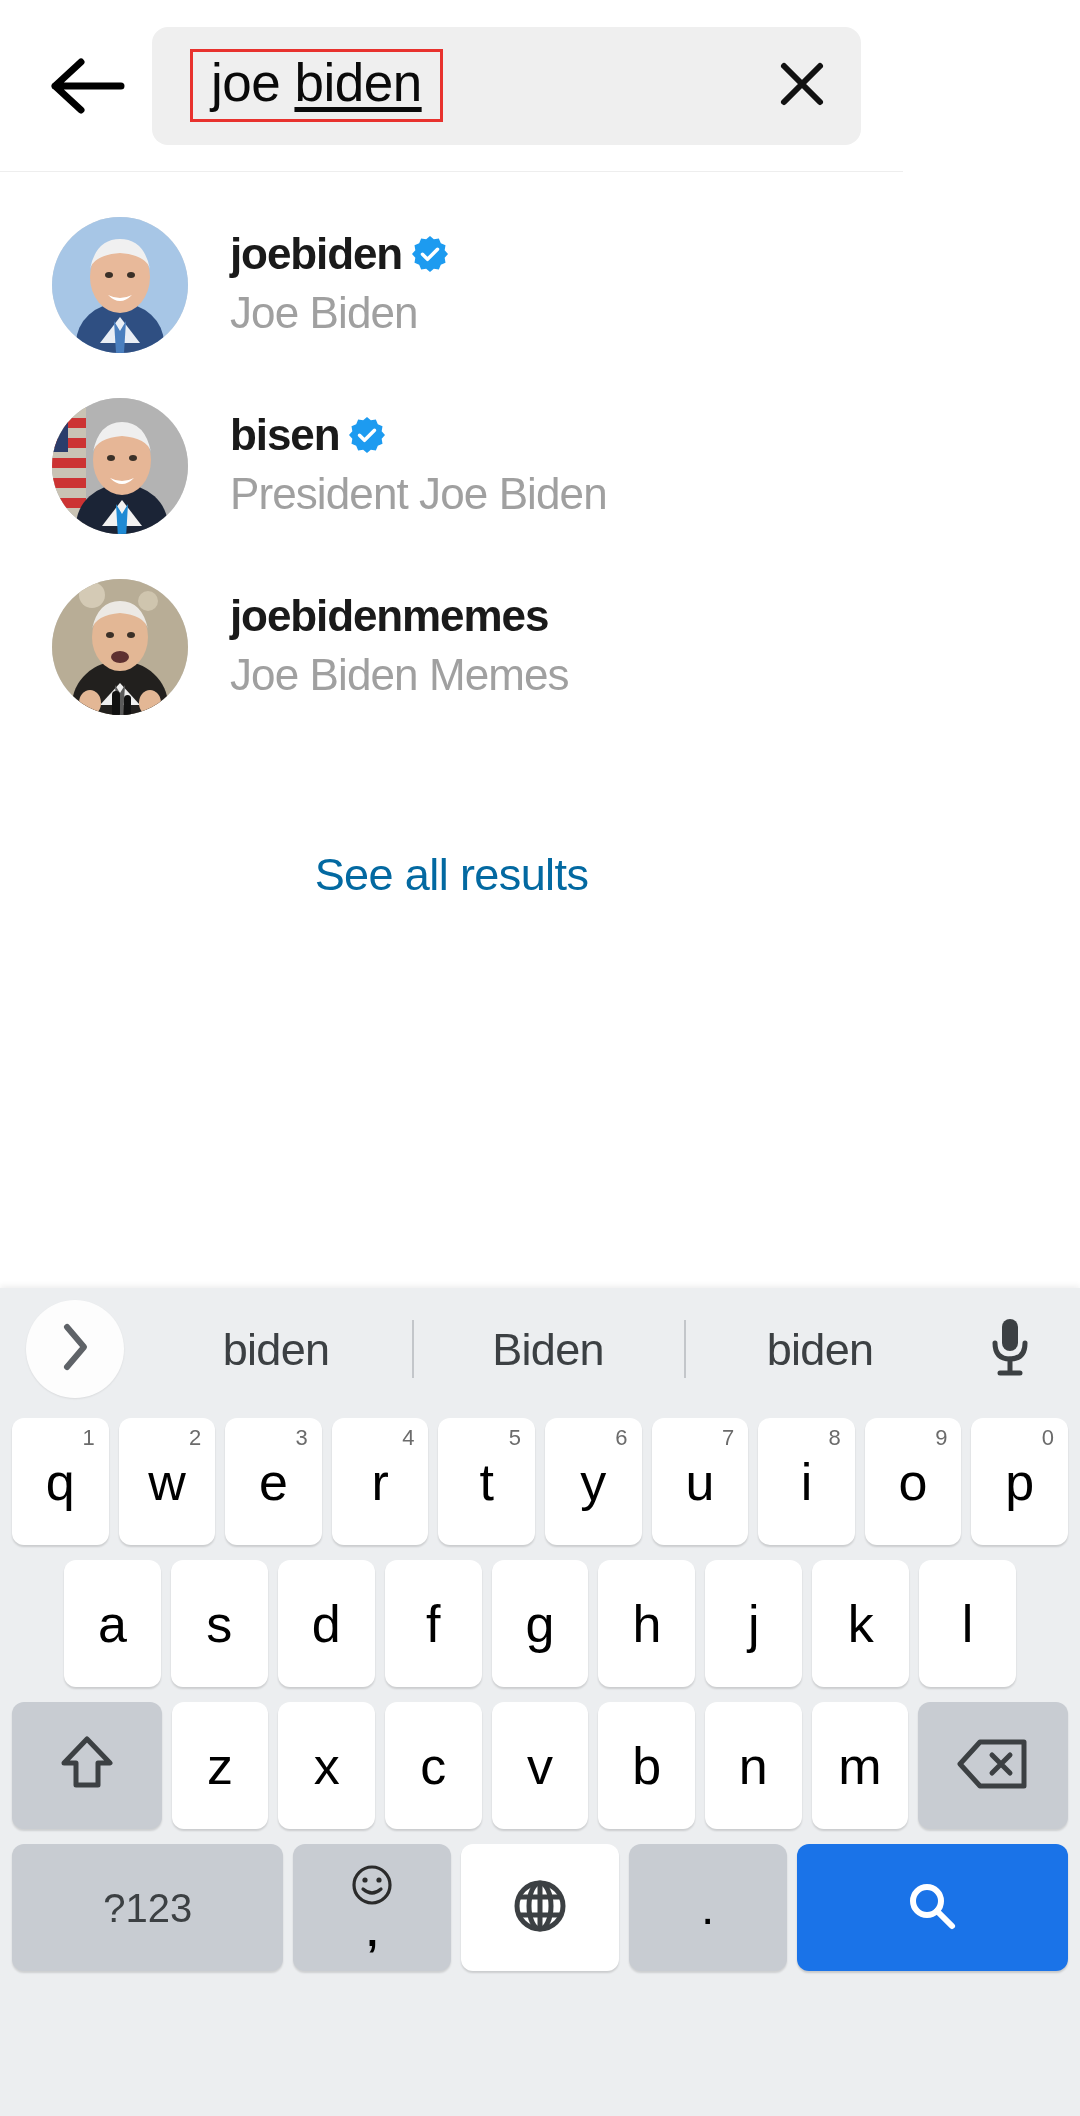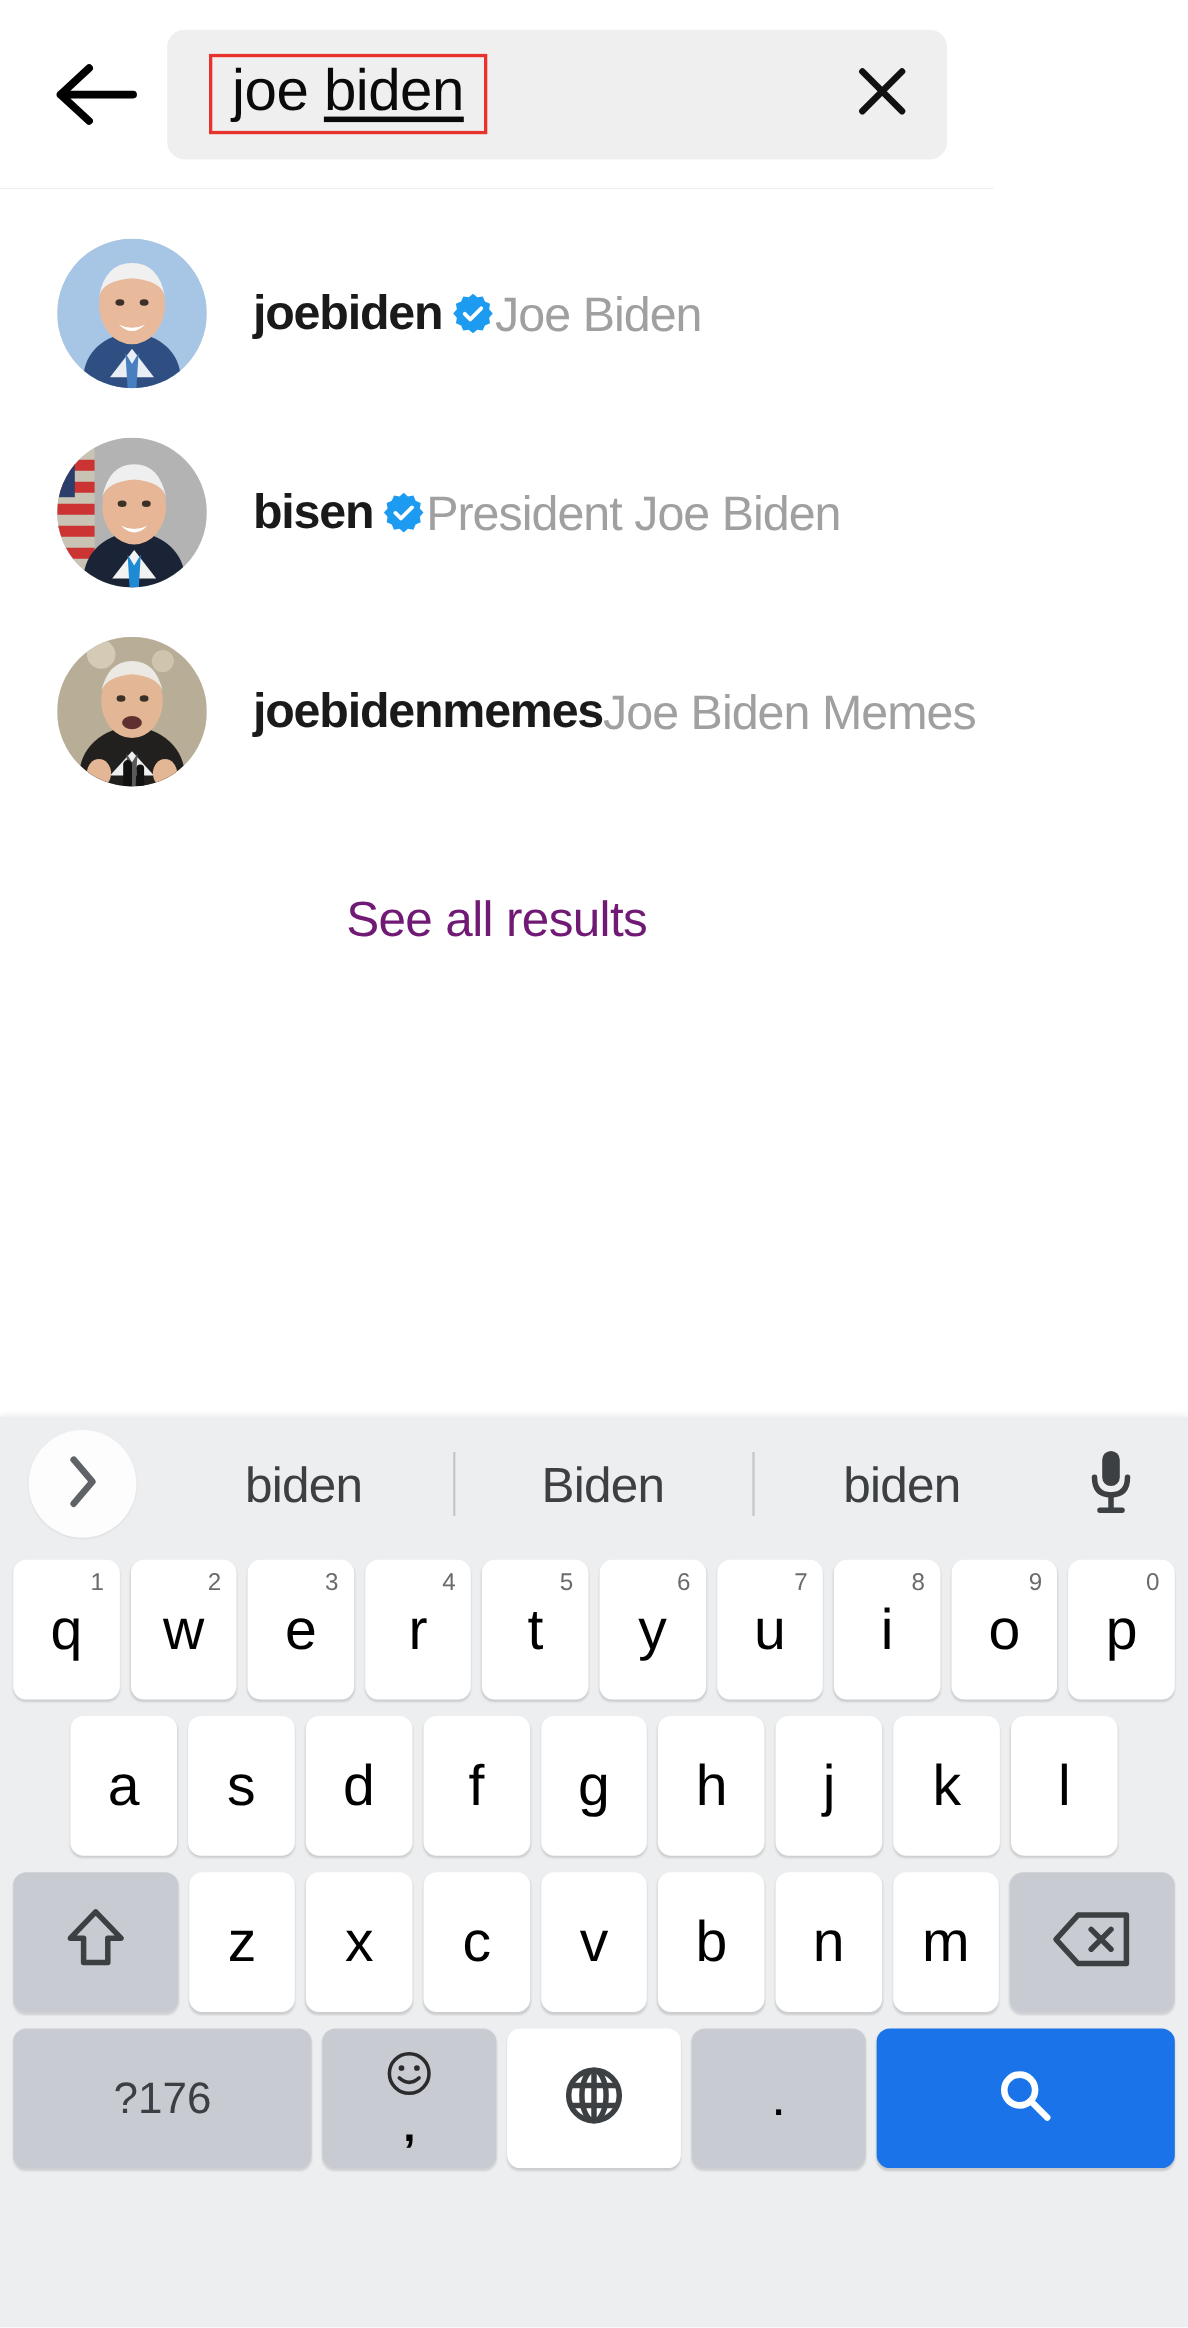--- a/index.html
+++ b/index.html
@@ -80,21 +80,21 @@
     overflow: hidden;
     position: relative;
     background: #d8d8d8;
   }
   .avatar.ring { box-shadow: inset 0 0 0 3px #2a3f63; }
   .avatar svg { display:block; width: 100%; height: 100%; }
 
   .result-text {
     margin-left: 42px;
     display: flex;
-    flex-direction: row;
+    flex-direction: column;
     justify-content: center;
   }
   .username-line { display: flex; align-items: center; }
   .username {
     font-size: 44px;
     font-weight: 700;
     color: #1a1a1a;
     letter-spacing: -1.1px;
     line-height: 1.18;
     font-family: "Liberation Sans", sans-serif;
@@ -110,24 +110,24 @@
   }
   .fullname.serif {
     font-family: "Liberation Serif", serif;
     font-weight: 700;
     color: #9d9d9d;
     letter-spacing: 0px;
   }
 
   .see-all {
     text-align: center;
-    color: #701a75;
+    color: #0369a1;
     font-size: 45px;
     letter-spacing: -0.6px;
-    margin-top: 73px;
+    margin-top: 112px;
   }
 
   
   .keyboard {
     position: absolute;
     left: 0; bottom: 0;
     width: 1080px;
     height: 828px;
     background: #eceef0;
     box-shadow: 0 -2px 6px rgba(0,0,0,0.07);
@@ -484,21 +484,21 @@
             <svg width="74" height="56" viewBox="0 0 74 56">
               <path d="M24 6 H68 V50 H24 L4 28 Z" fill="none" stroke="#3c4043" stroke-width="5" stroke-linejoin="round"></path>
               <path d="M36 19 L54 37 M54 19 L36 37" stroke="#3c4043" stroke-width="5" stroke-linecap="round"></path>
             </svg>
           </span>
         </div>
       </div>
 
       <div class="krow row4">
         <div class="key fn sym">
-          <span class="kl">?176</span>
+          <span class="kl">?123</span>
         </div>
         <div class="key fn emoji">
           <span class="emoji-stack">
             <span>
               <svg width="44" height="44" viewBox="0 0 44 44">
                 <circle cx="22" cy="22" r="18" fill="none" stroke="#2b2b2b" stroke-width="3.2"></circle>
                 <circle cx="15" cy="17" r="2.6" fill="#2b2b2b"></circle>
                 <circle cx="29" cy="17" r="2.6" fill="#2b2b2b"></circle>
                 <path d="M13 26 Q22 34 31 26" stroke="#2b2b2b" stroke-width="3.2" fill="none" stroke-linecap="round"></path>
               </svg>

